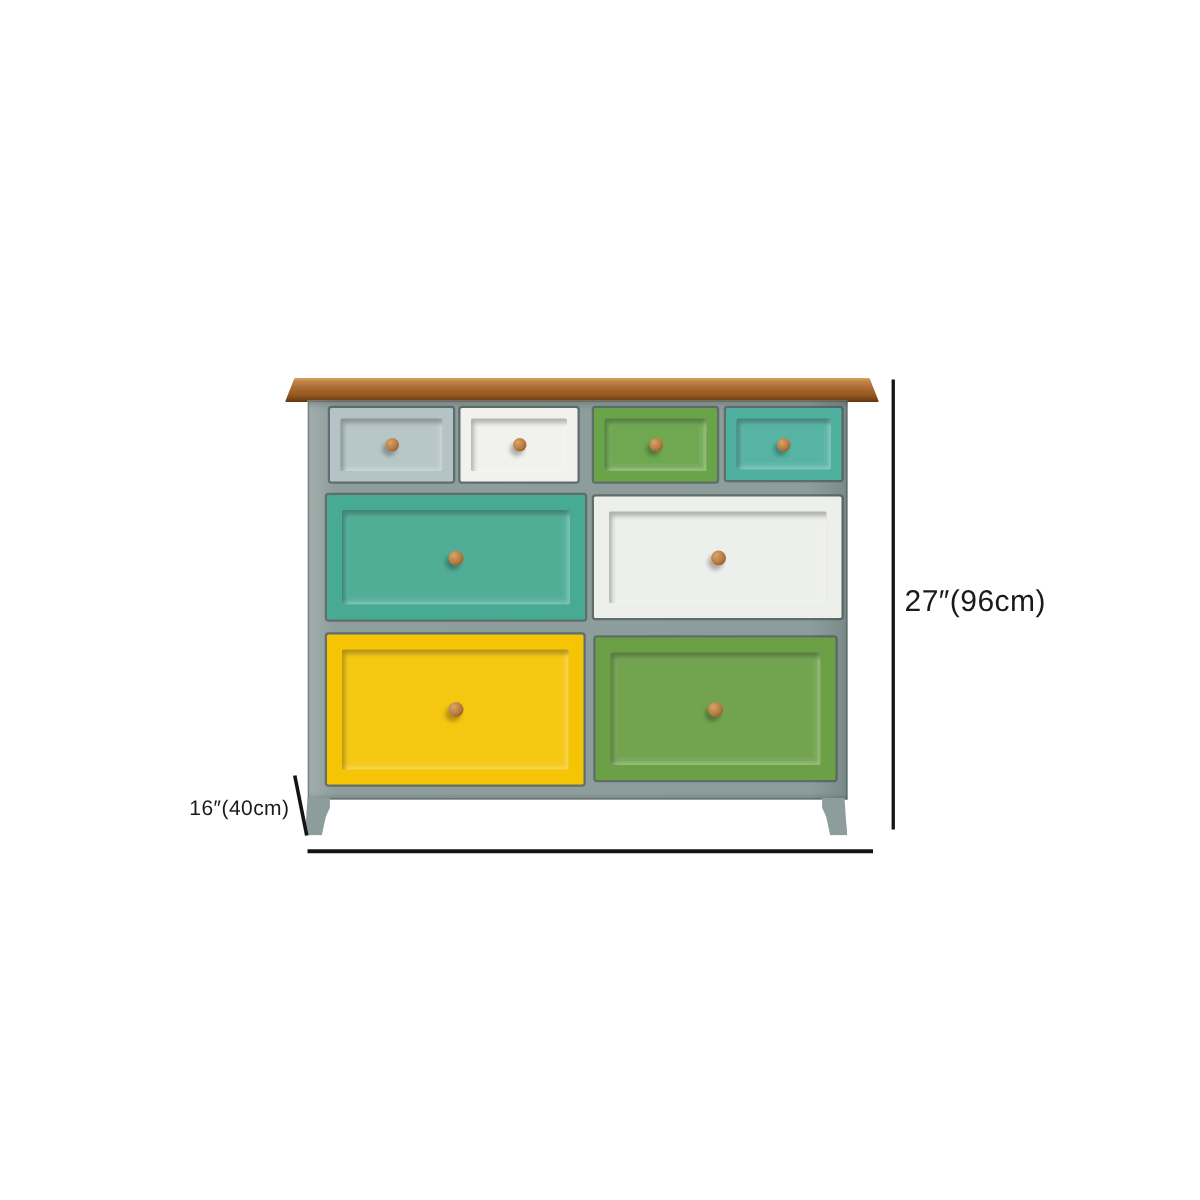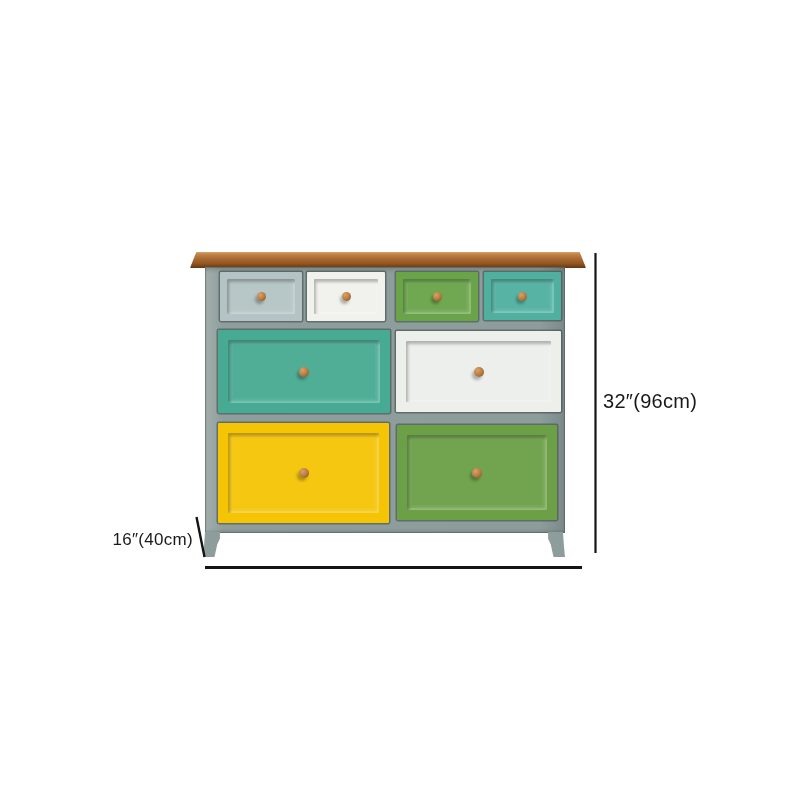--- a/index.html
+++ b/index.html
@@ -52,21 +52,21 @@
   .d-t4{left:484px;top:272px;width:77px;height:48px;}
   .d-m1{left:218px;top:330px;width:172px;height:83px;}
   .d-m2{left:396px;top:331px;width:165px;height:81px;}
   .d-b1{left:218px;top:423px;width:171px;height:100px;}
   .d-b2{left:397px;top:425px;width:160px;height:95px;}
   
   #dimension-lines{position:absolute;left:0;top:0;pointer-events:none;}
   .dim-label{position:absolute;white-space:nowrap;letter-spacing:.3px;}
   .height-label{left:603px;top:390px;font-size:20px;}
   .width-label{left:205px;top:571px;width:377px;text-align:center;font-size:21px;}
-  .depth-label{left:85px;top:530px;width:108px;text-align:right;font-size:17px;}
+  .depth-label{left:85px;top:530px;width:108px;text-align:right;font-size:14px;}
 </style>
 </head>
 <body>
 
 <div id="stage">
 
   <div class="wood-top"></div>
   <div class="body-frame"></div>
 
   <div class="drawer small d-t1" style="background-color: rgb(180, 195, 197);">
@@ -106,16 +106,16 @@
 
   <div class="leg left"></div>
   <div class="leg right"></div>
 
   <svg id="dimension-lines" width="800" height="800" viewBox="0 0 800 800">
     <line x1="595.5" y1="253" x2="595.5" y2="553" stroke="#141414" stroke-width="2.2"></line>
     <line x1="205" y1="567.5" x2="582" y2="567.5" stroke="#141414" stroke-width="2.8"></line>
     <line x1="196.5" y1="517" x2="204.5" y2="557" stroke="#141414" stroke-width="2.4"></line>
   </svg>
 
-  <div class="dim-label height-label">32″(96cm)</div>
+  <div class="dim-label height-label">27″(96cm)</div>
   <div class="dim-label depth-label">16″(40cm)</div>
 
 </div>
 
 </body></html>

